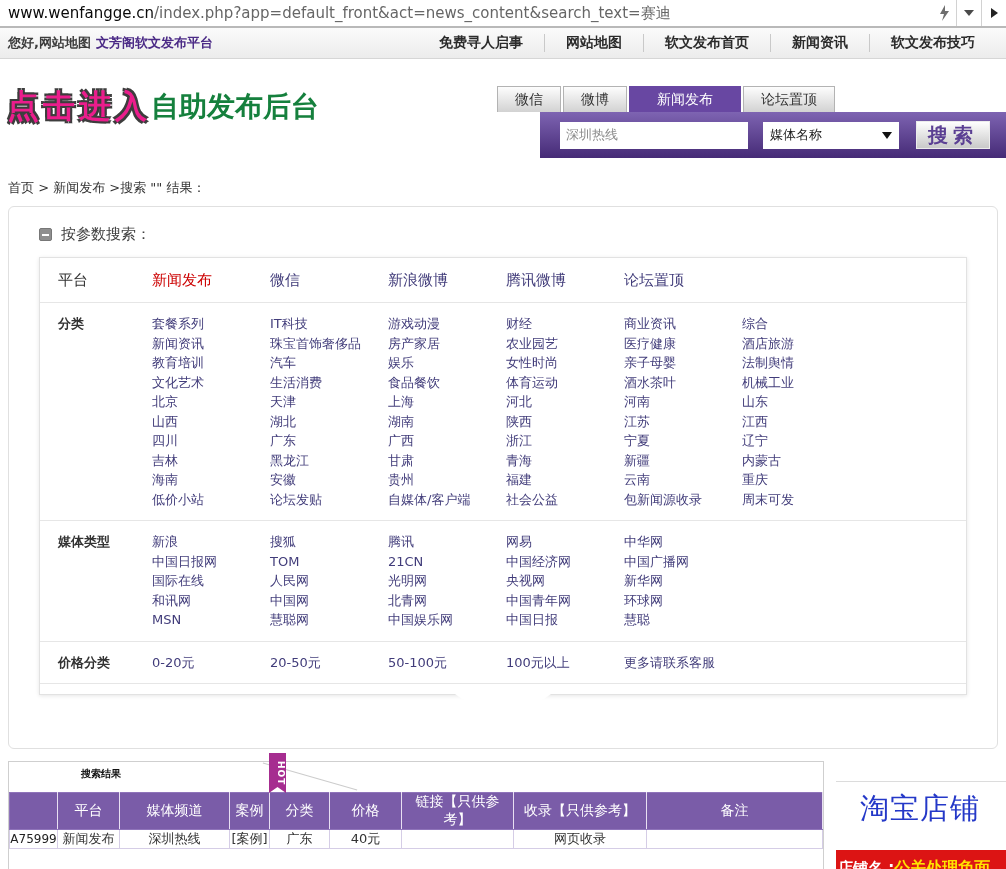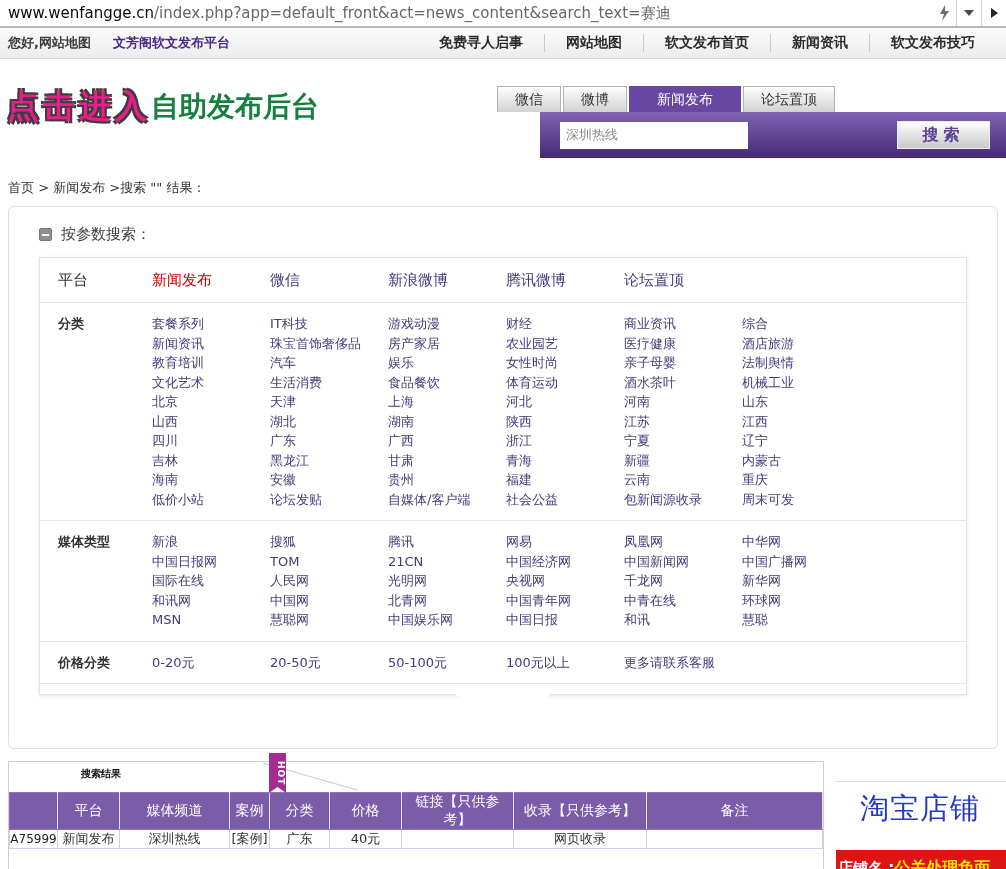--- a/index.html
+++ b/index.html
@@ -15,21 +15,21 @@
   .addr-icons { margin-left:auto; display:flex; align-items:stretch; height:100%; }
   .addr-btn { display:flex; align-items:center; justify-content:center; width:24px; }
   .vdiv { width:1px; background:#d2d2d2; }
   .tri-down { width:0; height:0; border-left:5px solid transparent; border-right:5px solid transparent; border-top:6px solid #4a4a4a; }
   .tri-right { width:0; height:0; border-top:5px solid transparent; border-bottom:5px solid transparent; border-left:7px solid #222; }
 
   
   .site-strip { height:31px; background:linear-gradient(#fbfbfb,#ececec);
     border-bottom:1px solid #d6d6d6; display:flex; align-items:center; padding:0 10px 0 8px; }
   .welcome { font-size:13px; font-weight:bold; color:#3c3c3c; }
-  .welcome .site { color:#4b2a86; margin-left:22px; }
+  .welcome .site { color:#4b2a86; margin-left:5px; }
   .nav { margin-left:auto; display:flex; align-items:center; }
   .nav .nav-item { font-size:14px; font-weight:bold; color:#2b2b2b; padding:0 21px; border-left:1px solid #c9c9c9; }
   .nav .nav-item:first-child { border-left:none; }
 
   
   .banner { height:106px; position:relative; background:#fff; }
   .logo { position:absolute; left:7px; top:26px; display:flex; align-items:center; white-space:nowrap; }
   .logo-pink { font-size:32px; font-weight:900; letter-spacing:4px; color:#eb1d8c;
     text-shadow:-2px -2px 0 #3d3d3d, 2px -2px 0 #3d3d3d, -2px 2px 0 #3d3d3d, 2px 2px 0 #3d3d3d; }
   .logo-blue { font-size:28px; font-weight:bold; color:#15803d; }
@@ -38,22 +38,22 @@
     background:linear-gradient(#fdfdfd,#d2d2d2); border:1px solid #b3b3b3; border-bottom:none; cursor:pointer; }
   .tab.active { background:#6847a2; color:#fff; border-color:#6847a2; padding:0 27px; }
   .searchbar { position:absolute; left:540px; top:53px; width:466px; height:46px;
     background:linear-gradient(#7e64b2,#452a76); display:flex; align-items:center; padding:0 16px 0 20px; }
   .s-input { width:188px; height:27px; border:none; outline:none; background:#fff;
     font-size:13px; color:#8a8a8a; padding:0 6px; font-family:inherit; }
   .s-select { width:136px; height:27px; background:#fff; margin-left:15px; display:flex;
     align-items:center; font-size:13px; color:#1a1a1a; padding:0 7px; cursor:pointer; }
   .s-select .tri { margin-left:auto; width:0; height:0; border-left:5px solid transparent;
     border-right:5px solid transparent; border-top:7px solid #111; }
-  .s-btn { margin-left:auto; width:93px; height:28px; background:linear-gradient(#fefefe,#c9c9c9);
-    border:1px solid #ececec; color:#5b3f93; font-size:16px; font-weight:bold; letter-spacing:5px;
+  .s-btn { margin-left:auto; width:74px; height:28px; background:linear-gradient(#fefefe,#c9c9c9);
+    border:1px solid #ececec; color:#5b3f93; font-size:20px; font-weight:bold; letter-spacing:5px;
     cursor:pointer; font-family:inherit; }
 
   
   .breadcrumb { margin:14px 0 9px 8px; font-size:13px; color:#333; }
   .breadcrumb a { color:#333; }
 
   
   .panel { margin:0 8px; border:1px solid #e0e0e0; border-radius:6px; background:#fff;
     position:relative; padding:12px 0 34px; }
   .panel-title { display:flex; align-items:center; margin:6px 0 13px 30px; font-size:15px; color:#404040; }
@@ -143,20 +143,24 @@
     <span class="logo-blue">自助发布后台</span>
   </div>
   <div class="tabs">
       <div class="tab">微信</div>
       <div class="tab">微博</div>
       <div class="tab active">新闻发布</div>
       <div class="tab">论坛置顶</div>
     </div>
   <div class="searchbar">
     <input class="s-input" value="深圳热线" style="">
+    <div class="s-select">
+      <span>媒体名称</span>
+      <span class="tri"></span>
+    </div>
     <button class="s-btn">搜索</button>
   </div>
 </div>
 
 <div class="breadcrumb">
   <a>首页</a><span> &gt; </span><a>新闻发布</a><span> &gt;搜索 "" 结果：</span>
 </div>
 
 <div class="panel">
   <div class="panel-title">
@@ -279,27 +283,20 @@
           <a class="plink">光明网</a>
           <a class="plink">北青网</a>
           <a class="plink">中国娱乐网</a>
         </div>
         <div class="pcol">
           <a class="plink">网易</a>
           <a class="plink">中国经济网</a>
           <a class="plink">央视网</a>
           <a class="plink">中国青年网</a>
           <a class="plink">中国日报</a>
-        </div>
-        <div class="pcol">
-          <a class="plink">凤凰网</a>
-          <a class="plink">中国新闻网</a>
-          <a class="plink">千龙网</a>
-          <a class="plink">中青在线</a>
-          <a class="plink">和讯</a>
         </div>
         <div class="pcol">
           <a class="plink">中华网</a>
           <a class="plink">中国广播网</a>
           <a class="plink">新华网</a>
           <a class="plink">环球网</a>
           <a class="plink">慧聪</a>
         </div>
       </div>
       <div class="prow">

